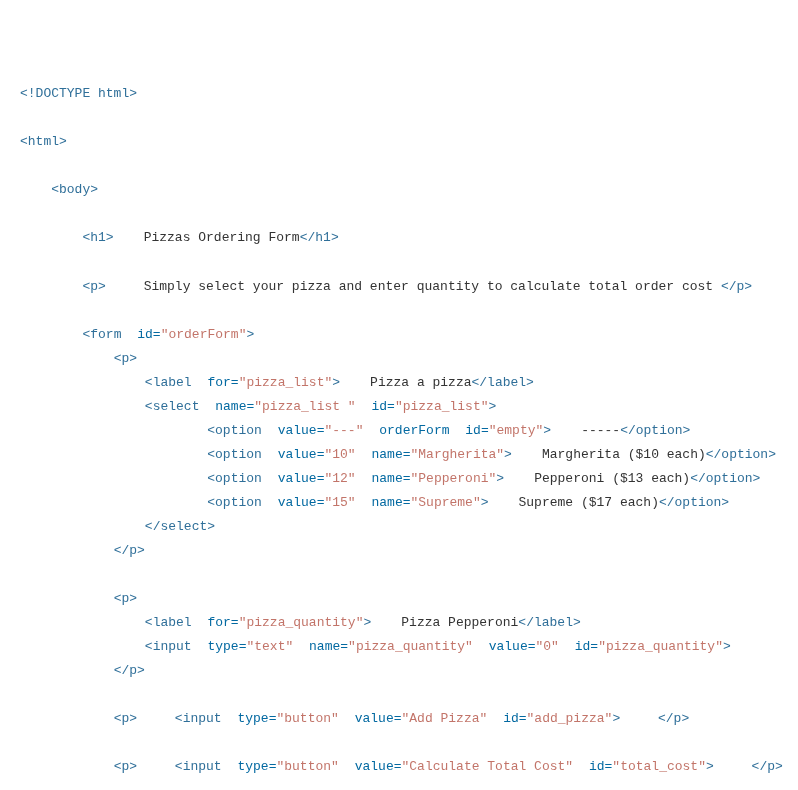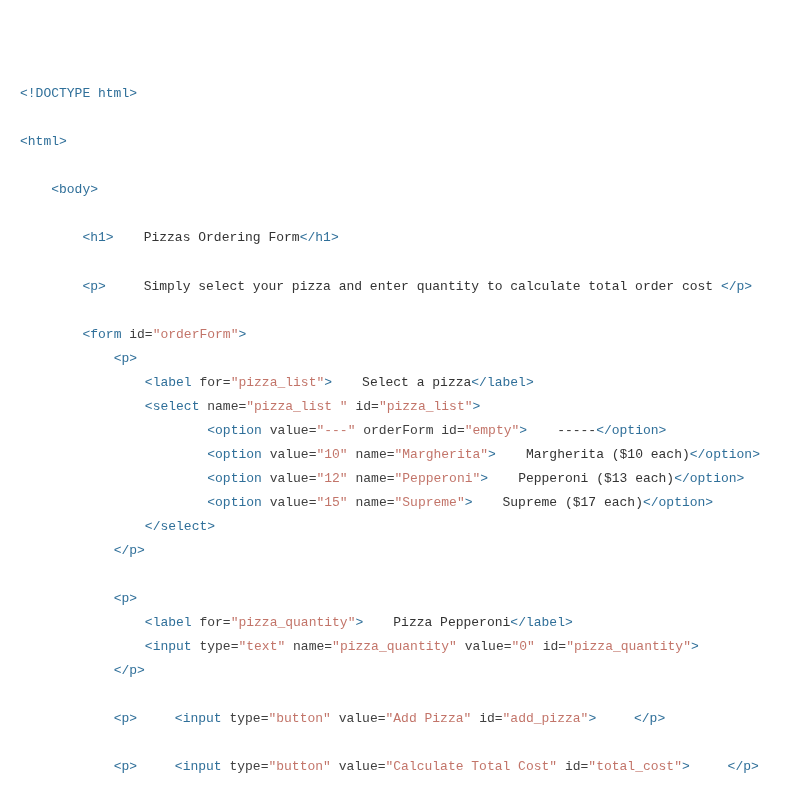--- a/index.html
+++ b/index.html
@@ -15,41 +15,41 @@
     .code {
       display: block;
     }
     .tag { color: #3d7199; }
     .attr-name { color: #8b9aa8; }
     .attr-value { color: #d22; opacity: 0.85; color: #b85450; }
     .attr-value { color: #c0504d; }
     .text { color: #333; padding-left: 30px; }
     
     .tag { color: #2f6f99; }
-    .attr-name { color: #404040; }
+    .attr-name { color: #0369a1; margin-left: 8px; }
     .attr-value { color: #b85c4f; }
     .text { color: #333333; }
   </style>
 </head>
 <body>
 
 
 <div class="code" id="code-block"><span class="tag">&lt;!DOCTYPE html&gt;</span>
 
 <span class="tag">&lt;html&gt;</span>
 
     <span class="tag">&lt;body&gt;</span>
 
         <span class="tag">&lt;h1&gt;</span><span class="text">Pizzas Ordering Form</span><span class="tag">&lt;/h1&gt;</span>
 
         <span class="tag">&lt;p&gt;</span><span class="text"> Simply select your pizza and enter quantity to calculate total order cost </span><span class="tag">&lt;/p&gt;</span>
 
         <span class="tag">&lt;form</span><span class="attr-name"> id=</span><span class="attr-value">"orderForm"</span><span class="tag">&gt;</span>
             <span class="tag">&lt;p&gt;</span>
-                <span class="tag">&lt;label</span><span class="attr-name"> for=</span><span class="attr-value">"pizza_list"</span><span class="tag">&gt;</span><span class="text">Select a pizza</span><span class="tag">&lt;/label&gt;</span>
+                <span class="tag">&lt;label</span><span class="attr-name"> for=</span><span class="attr-value">"pizza_list"</span><span class="tag">&gt;</span><span class="text">Pizza a pizza</span><span class="tag">&lt;/label&gt;</span>
                 <span class="tag">&lt;select</span><span class="attr-name"> name=</span><span class="attr-value">"pizza_list "</span><span class="attr-name"> id=</span><span class="attr-value">"pizza_list"</span><span class="tag">&gt;</span>
                         <span class="tag">&lt;option</span><span class="attr-name"> value=</span><span class="attr-value">"---"</span><span class="attr-name"> orderForm</span><span class="attr-name"> id=</span><span class="attr-value">"empty"</span><span class="tag">&gt;</span><span class="text">-----</span><span class="tag">&lt;/option&gt;</span>
                         <span class="tag">&lt;option</span><span class="attr-name"> value=</span><span class="attr-value">"10"</span><span class="attr-name"> name=</span><span class="attr-value">"Margherita"</span><span class="tag">&gt;</span><span class="text">Margherita ($10 each)</span><span class="tag">&lt;/option&gt;</span>
                         <span class="tag">&lt;option</span><span class="attr-name"> value=</span><span class="attr-value">"12"</span><span class="attr-name"> name=</span><span class="attr-value">"Pepperoni"</span><span class="tag">&gt;</span><span class="text">Pepperoni ($13 each)</span><span class="tag">&lt;/option&gt;</span>
                         <span class="tag">&lt;option</span><span class="attr-name"> value=</span><span class="attr-value">"15"</span><span class="attr-name"> name=</span><span class="attr-value">"Supreme"</span><span class="tag">&gt;</span><span class="text">Supreme ($17 each)</span><span class="tag">&lt;/option&gt;</span>
                 <span class="tag">&lt;/select&gt;</span>
             <span class="tag">&lt;/p&gt;</span>
 
             <span class="tag">&lt;p&gt;</span>
                 <span class="tag">&lt;label</span><span class="attr-name"> for=</span><span class="attr-value">"pizza_quantity"</span><span class="tag">&gt;</span><span class="text">Pizza Pepperoni</span><span class="tag">&lt;/label&gt;</span>

